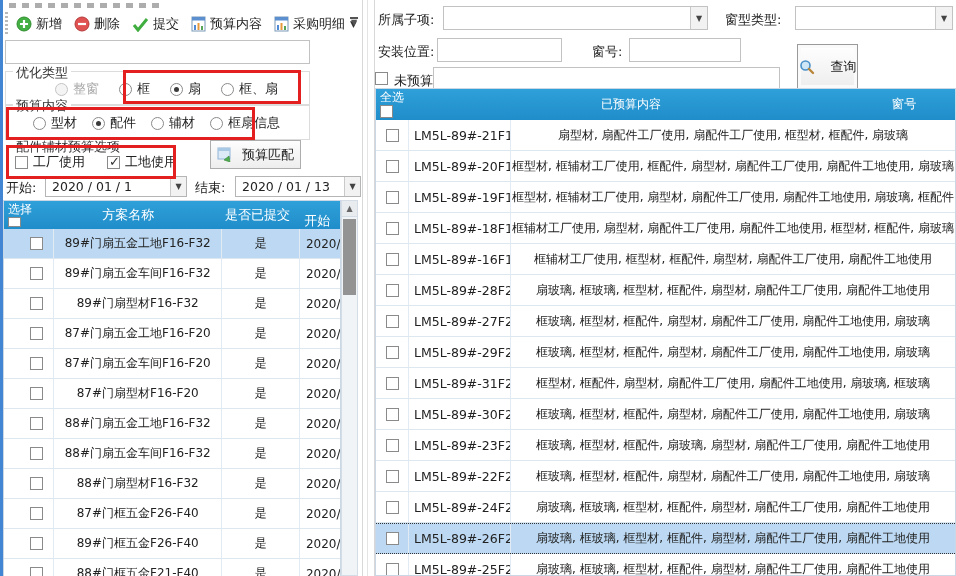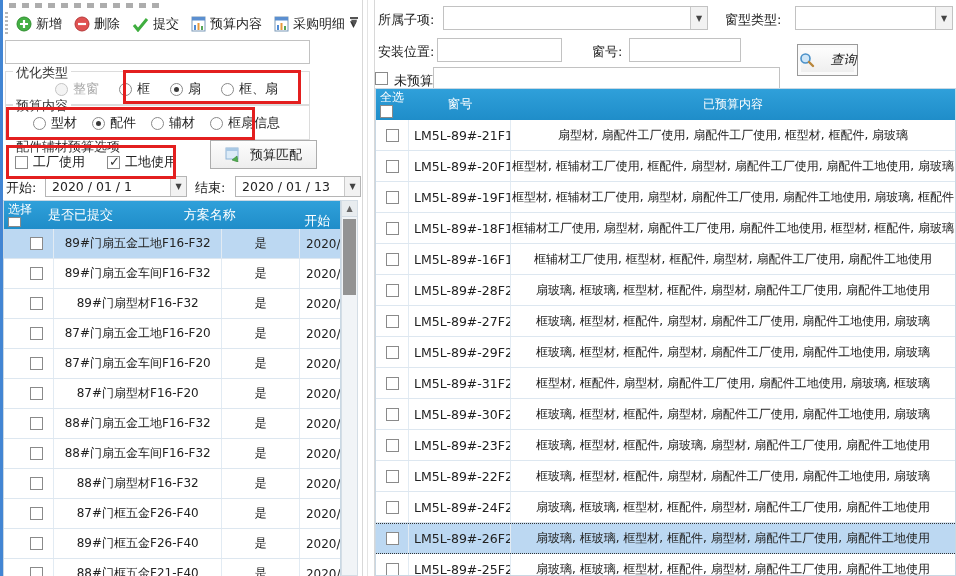--- a/index.html
+++ b/index.html
@@ -42,21 +42,21 @@
   .opt { display:flex; align-items:center; gap:5px; }
   .radio { width:13px; height:13px; border:1px solid #8a8a8a; border-radius:50%; background:#fff; position:relative; }
   .radio.on::after { content:""; position:absolute; left:3px; top:3px; width:5px; height:5px; border-radius:50%; background:#3a3a3a; }
   .radio.disabled { border-color:#c4c4c4; background:#f4f4f4; }
   .opt.disabled span.lbl { color:#a8a8a8; }
   .cb { width:13px; height:13px; border:1px solid #8a8a8a; background:#fff; position:relative; display:inline-block; }
   .cb.on::after { content:"✓"; position:absolute; left:1px; top:-3px; font-size:13px; font-weight:bold; color:#333; }
   .redbox { position:absolute; border:3px solid #e31f1f; z-index:5; pointer-events:none; }
 
   
-  #match-btn { left:207px; top:140px; width:107px; height:29px; border:1px solid #adadad;
+  #match-btn { left:207px; top:140px; width:91px; height:29px; border:1px solid #adadad;
     background:linear-gradient(#fdfdfd,#eeeeee); display:flex; align-items:center; justify-content:center; gap:8px; }
 
   
   .date-label { position:absolute; top:179px; color:#222; }
   .datebox { position:absolute; top:176px; height:21px; border:1px solid #b5b5b5; background:#fff;
     display:flex; align-items:center; }
   .datebox .dval { flex:1; padding-left:6px; white-space:nowrap; font-size:12.5px; }
   .datebox .darr { width:16px; height:100%; border-left:1px solid #c9c9c9; background:#f2f2f2;
     display:flex; align-items:center; justify-content:center; font-size:8px; color:#444; }
 
@@ -81,22 +81,22 @@
     font-size:8px; color:#666; border-bottom:1px solid #d4dde5; }
   #left-scroll .thumb { position:absolute; left:1px; top:18px; width:13px; height:76px; background:#939393; }
 
   
   .flabel { position:absolute; color:#222; white-space:nowrap; }
   .tinput { position:absolute; border:1px solid #c2c2c2; background:#fff; }
   .combo { position:absolute; border:1px solid #c2c2c2; background:#fff; display:flex; }
   .combo .cval { flex:1; }
   .combo .carr { width:17px; border-left:1px solid #c9c9c9; background:#f2f2f2;
     display:flex; align-items:center; justify-content:center; font-size:8px; color:#444; }
-  #query-btn { left:422px; top:44px; width:61px; height:32px; border:1px solid #9a9a9a; background:linear-gradient(#fff,#ededed);
-    display:flex; align-items:center; justify-content:center; gap:16px; box-shadow:0 0 0 3px #fafafa inset;font-style:italic; }
+  #query-btn { left:422px; top:44px; width:61px; height:45px; border:1px solid #9a9a9a; background:linear-gradient(#fff,#ededed);
+    display:flex; align-items:center; justify-content:center; gap:16px; box-shadow:0 0 0 3px #fafafa inset; }
 
   
   #right-table { left:0; top:88px; width:581px; height:488px; border:1px solid #c9d8e4; overflow:hidden; }
   #right-table .thead { height:31px; }
   #rt-rows .trow { height:31px; }
   .rc1{width:33px;} .rc2{width:102px; padding-left:5px; font-size:12.5px;} .rc3{flex:1; border-right:none; justify-content:center; font-size:12px;}
 </style>
 </head>
 <body>
 
@@ -229,22 +229,22 @@
     <span class="dval">2020 / 01 / 13</span>
     <span class="darr">▼</span>
   </div>
 
   <div id="left-table" class="abs">
     <div class="thead">
       <div class="hcell lc1 hcb-wrap" style="justify-content:center;">
         <span class="t">选择</span>
         <span class="cb"></span>
       </div>
+      <div class="hcell lc2">方案名称</div>
       <div class="hcell lc3">是否已提交</div>
-      <div class="hcell lc2">方案名称</div>
       <div class="hcell lc4" style="justify-content:flex-start;margin-top:12px;">开始</div>
     </div>
     <div id="lt-rows">
         <div class="trow sel">
           <div class="cell lc1 center">
             <span class="cb"></span>
           </div>
           <div class="cell lc2 center">89#门扇五金工地F16-F32</div>
           <div class="cell lc3 center">是</div>
           <div class="cell lc4">2020/0</div>
@@ -376,22 +376,22 @@
     <span>查询</span>
   </div>
 
   
   <div id="right-table" class="abs">
     <div class="thead">
       <div class="hcell rc1 hcb-wrap">
         <span class="t">全选</span>
         <span class="cb"></span>
       </div>
+      <div class="hcell rc3">已预算内容</div>
       <div class="hcell rc2" style="justify-content:center; padding-left:0;">窗号</div>
-      <div class="hcell rc3">已预算内容</div>
     </div>
     <div id="rt-rows">
         <div class="trow">
           <div class="cell rc1 center">
             <span class="cb"></span>
           </div>
           <div class="cell rc2">LM5L-89#-21F19</div>
           <div class="cell rc3">扇型材, 扇配件工厂使用, 扇配件工厂使用, 框型材, 框配件, 扇玻璃</div>
         </div>
         <div class="trow">

